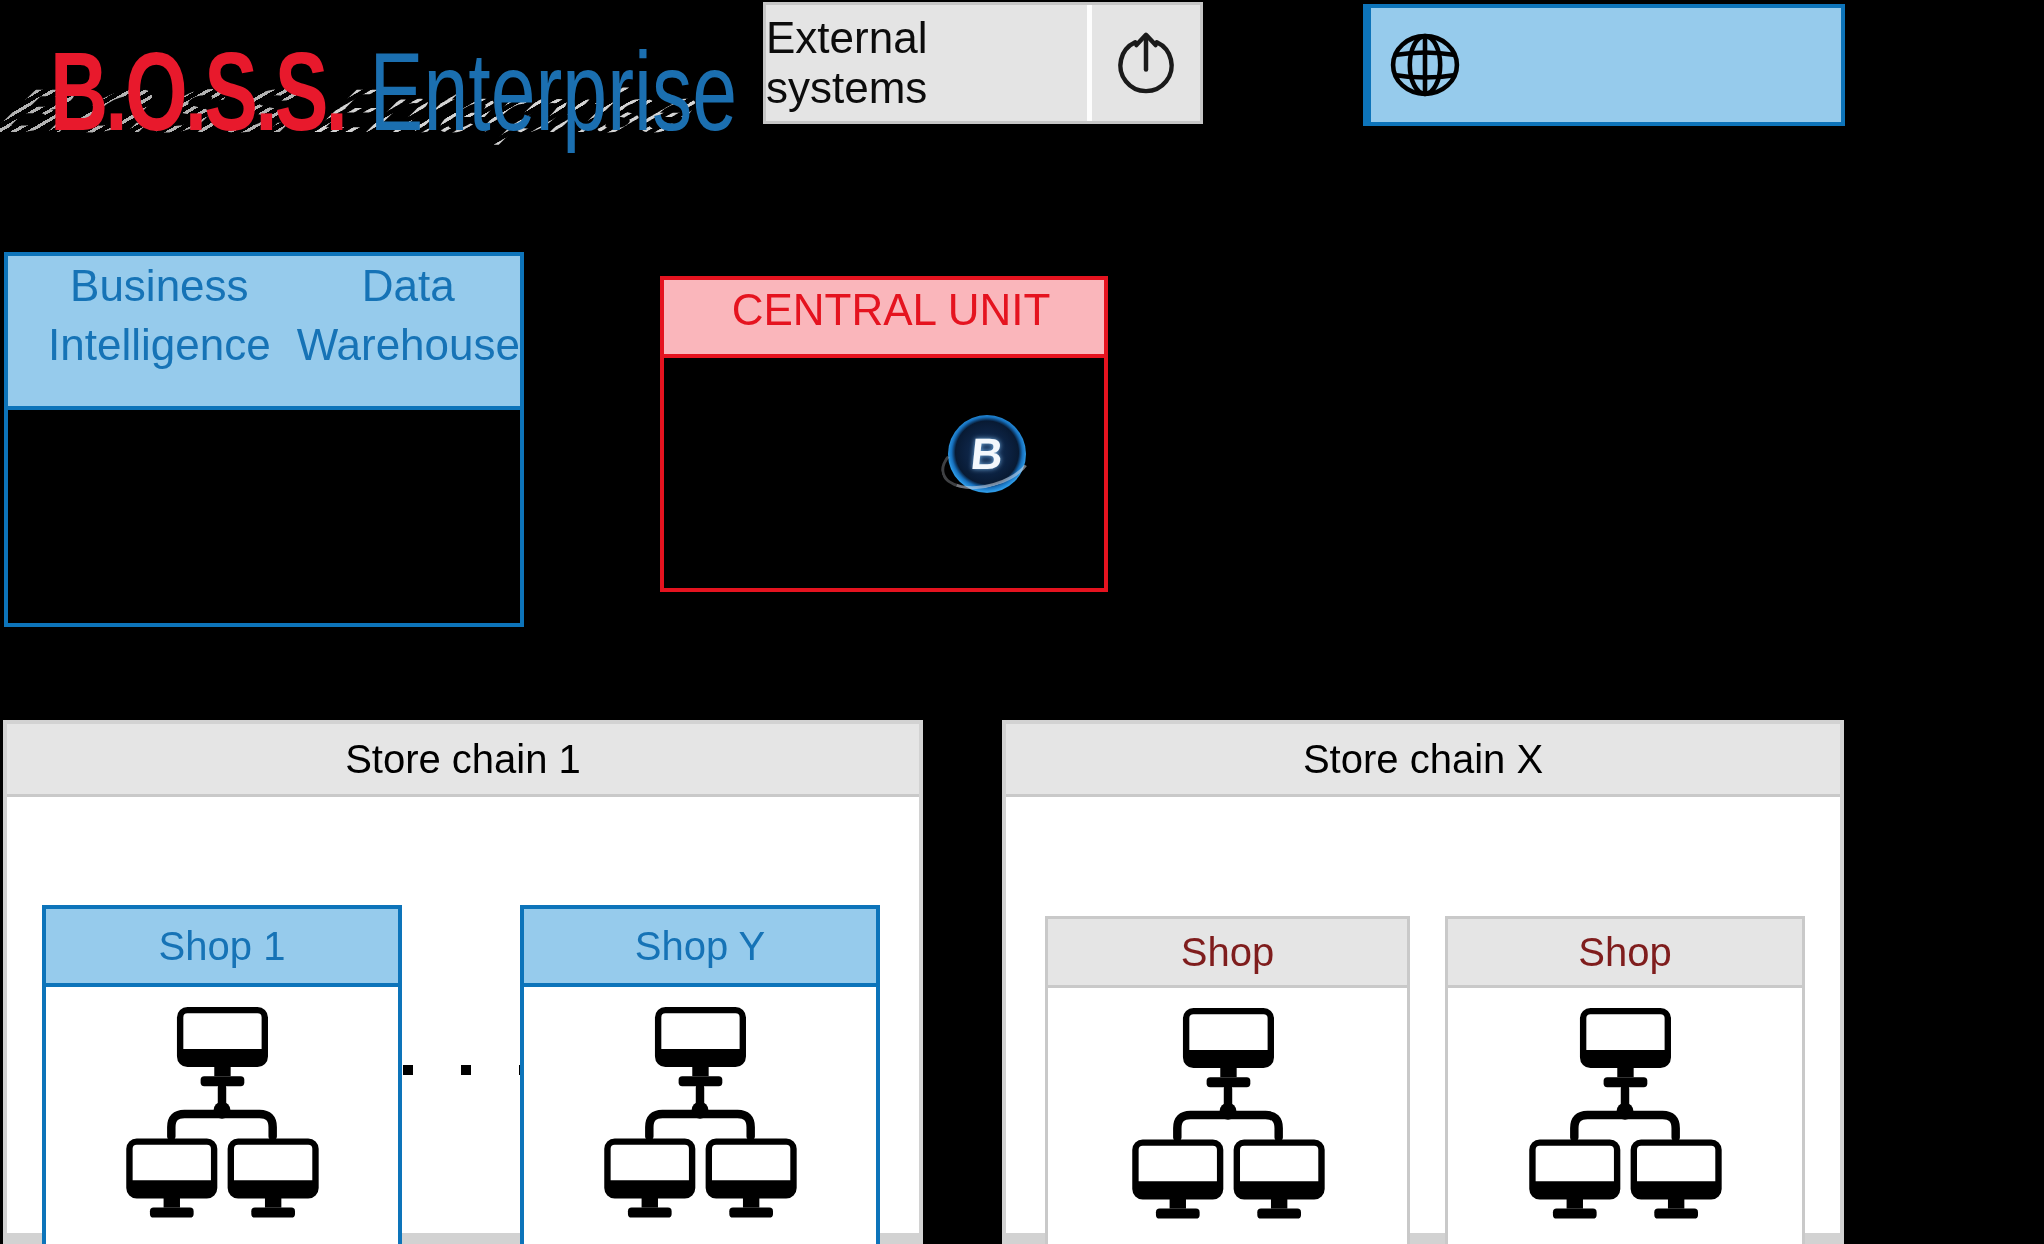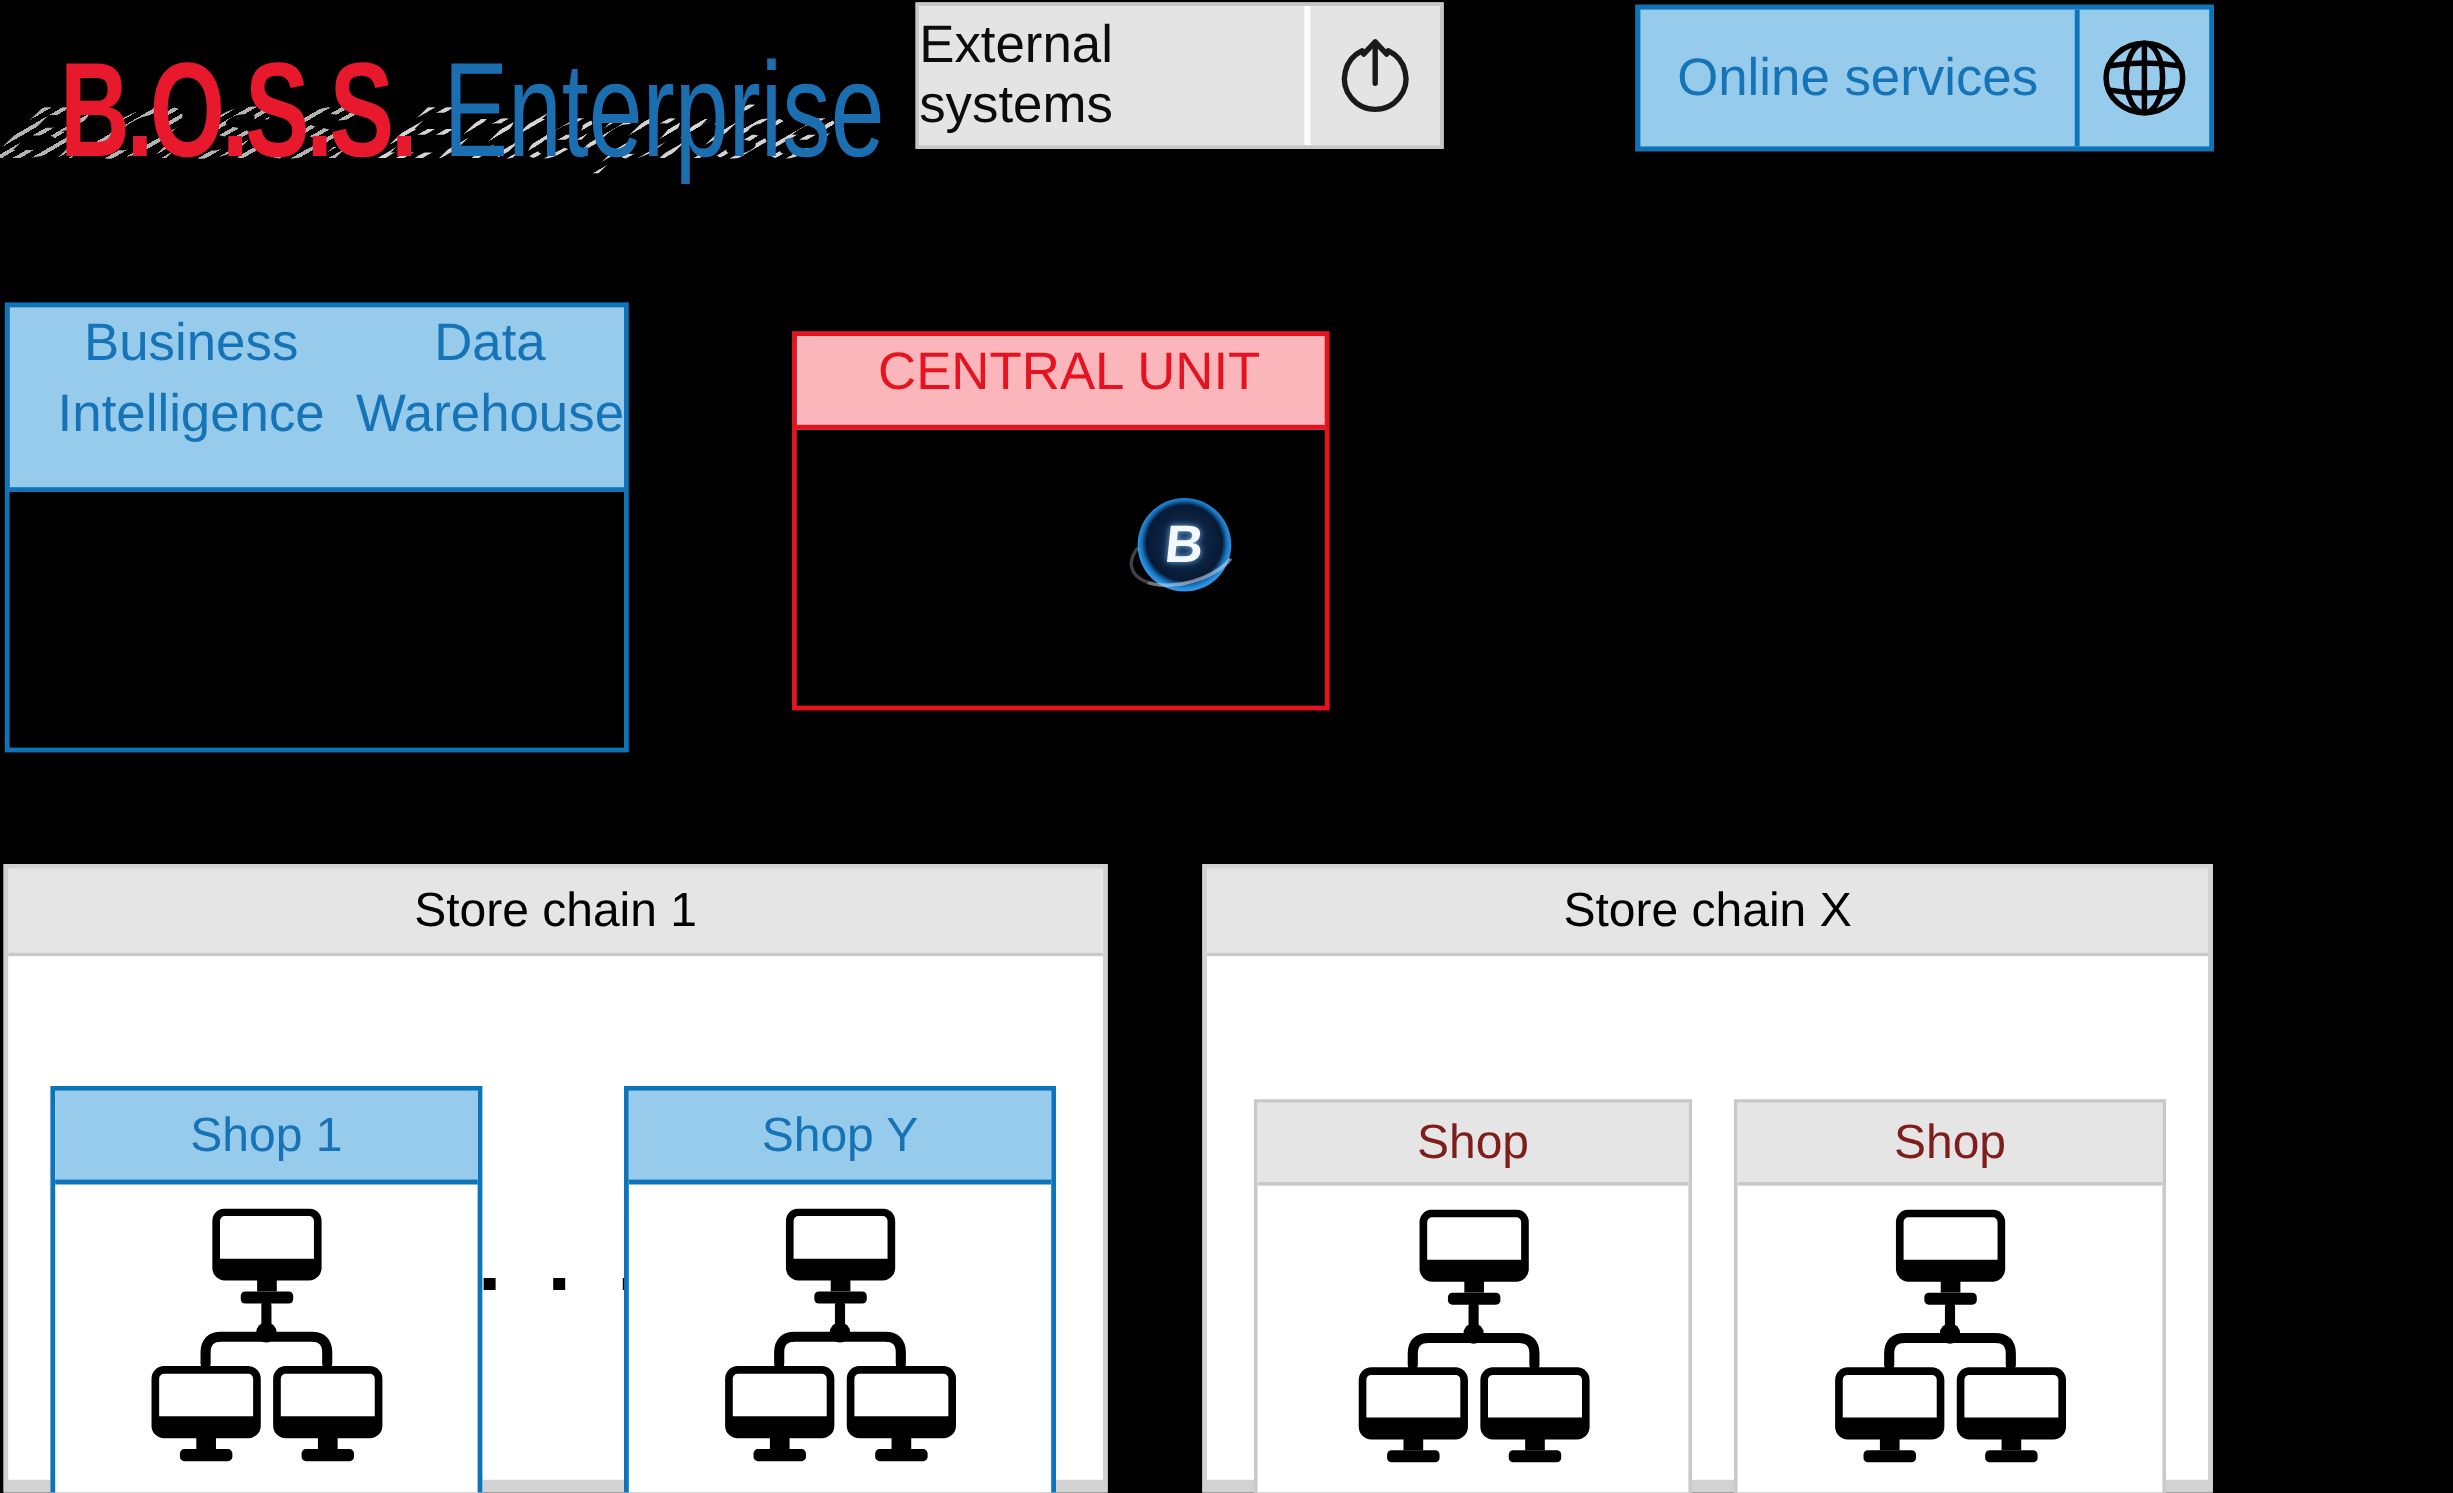--- a/index.html
+++ b/index.html
@@ -119,21 +119,20 @@
     <div class="ext-icon" aria-label="share-upload-icon">
       <svg class="share-svg" viewBox="0 0 100 100">
         <path d="M66.9 17.7 A40 40 0 1 1 33.1 17.7" stroke="#1a1a1a" stroke-width="7" fill="none" stroke-linecap="round"></path>
         <path d="M50 60 V8" stroke="#1a1a1a" stroke-width="7" stroke-linecap="round"></path>
         <path d="M35 22 L50 6 L65 22" stroke="#1a1a1a" stroke-width="7" fill="none" stroke-linecap="round" stroke-linejoin="round"></path>
       </svg>
     </div>
   </div>
 
   <div class="online-box">
-    <div class="online-label">Online services</div>
     <div class="online-icon" aria-label="globe-icon">
       <svg class="globe-svg" viewBox="0 0 100 100">
         <ellipse cx="50" cy="50" rx="42" ry="38" stroke="#000" stroke-width="6" fill="none"></ellipse>
         <ellipse cx="50" cy="50" rx="20" ry="38" stroke="#000" stroke-width="6" fill="none"></ellipse>
         <path d="M50 12 V88" stroke="#000" stroke-width="6"></path>
         <path d="M10 37 Q50 30 90 37" stroke="#000" stroke-width="6" fill="none"></path>
         <path d="M10 63 Q50 70 90 63" stroke="#000" stroke-width="6" fill="none"></path>
       </svg>
     </div>
   </div>

